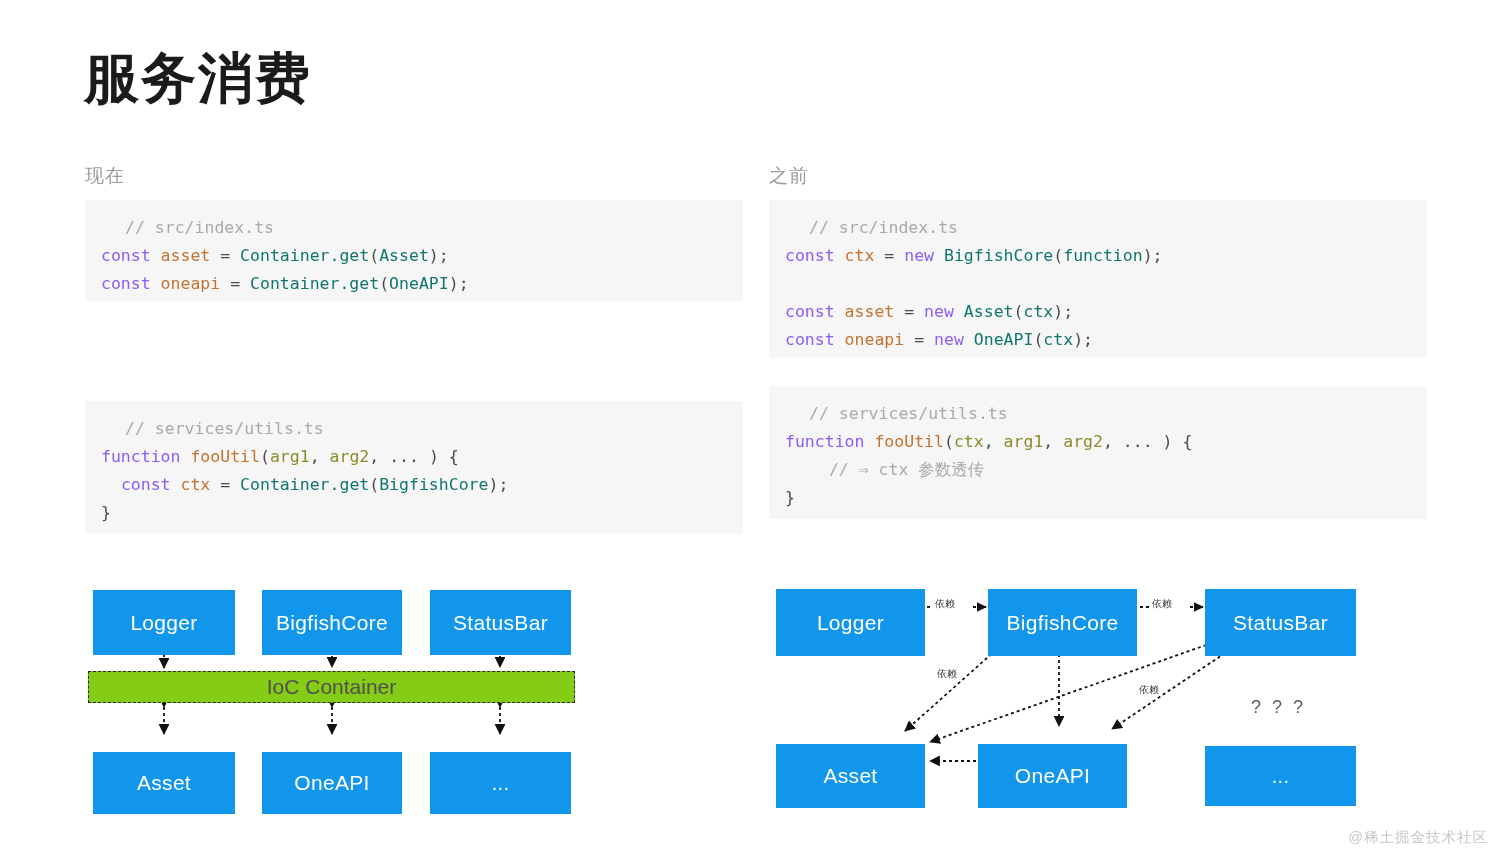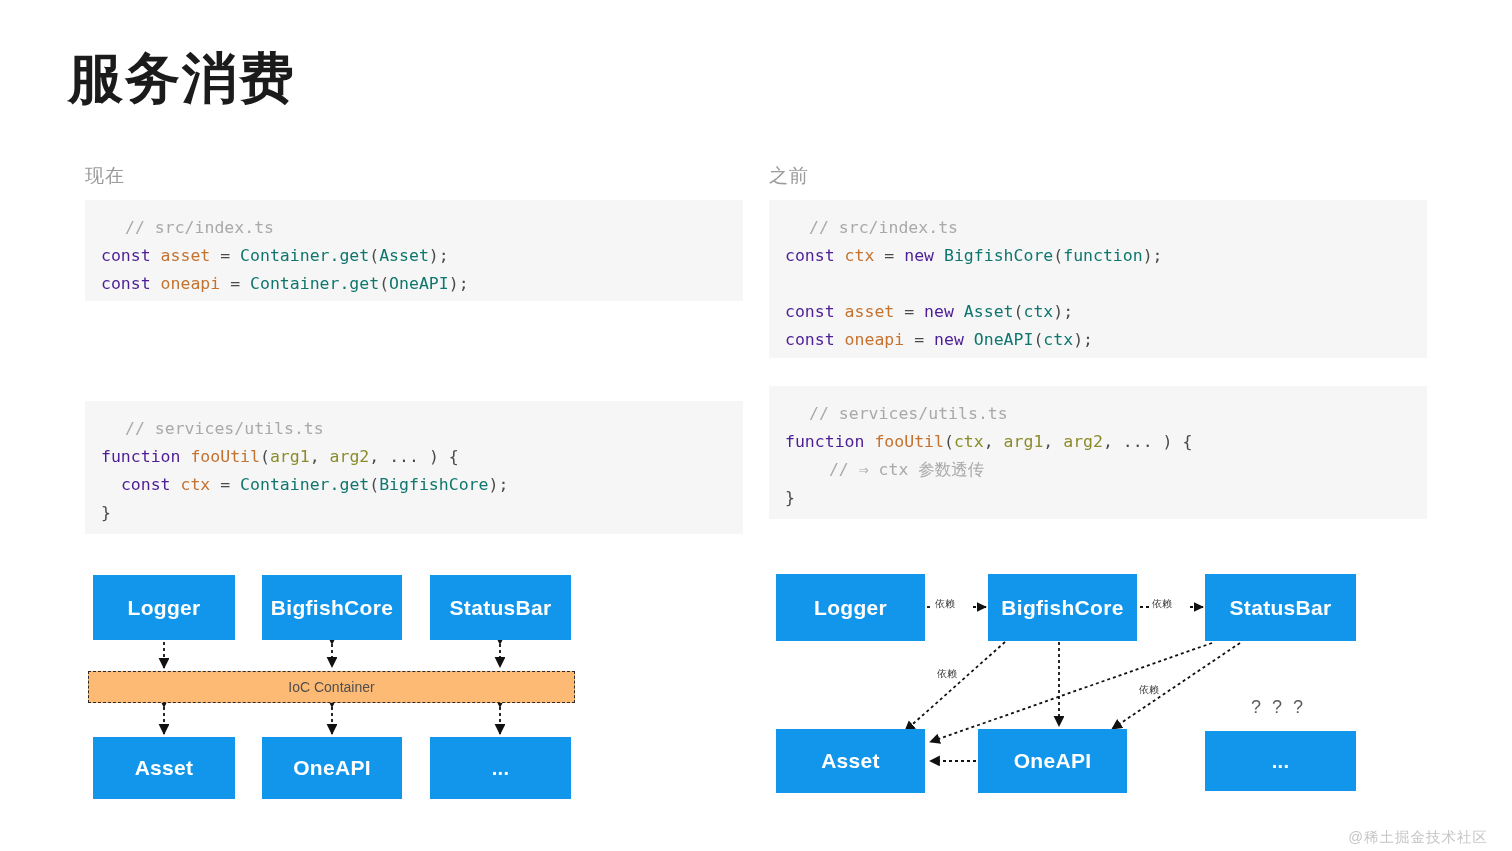--- a/index.html
+++ b/index.html
@@ -12,21 +12,21 @@
     height: 851px;
     position: relative;
     overflow: hidden;
     font-family: "Liberation Sans", "DejaVu Sans", sans-serif;
     color: #1a1a1a;
   }
 
   
   .slide-title {
     position: absolute;
-    left: 68px;
+    left: 84px;
     top: 47px;
     font-size: 55px;
     font-weight: 700;
     letter-spacing: 2px;
     line-height: 1.15;
     color: #1b1b1b;
   }
 
   
   .col-header {
@@ -51,44 +51,45 @@
     box-sizing: border-box;
     white-space: pre;
     color: #3b3b3b;
   }
   #code-left-1  { left: 85px;  top: 200px; width: 658px; height: 101px; }
   #code-right-1 { left: 769px; top: 200px; width: 658px; height: 158px; }
   #code-left-2  { left: 85px;  top: 401px; width: 658px; height: 133px; }
   #code-right-2 { left: 769px; top: 386px; width: 658px; height: 133px; }
 
   .tk-com  { color: #a9a9a9; margin-left: 24px; }
-  .tk-kw   { color: #4c1d95; }
+  .tk-kw   { color: #8b5cf6; }
   .tk-var  { color: #c4722f; }
   .tk-fn   { color: #0f766e; }
   .tk-pun  { color: #4a4a4a; }
   .tk-arg  { color: #8b8b2b; text-align: right; }
 
   
   .diagram {
     position: absolute;
   }
   #diagram-left  { left: 0px; top: 0px; width: 720px; height: 851px; }
   #diagram-right { left: 0px; top: 0px; width: 1512px; height: 851px; }
 
   .node {
     position: absolute;
     background: #1296ec;
     color: #ffffff;
     display: flex;
     align-items: center;
     justify-content: center;
     font-size: 21px;
-    font-weight: 700;
+    font-weight: 400;
     letter-spacing: 0.3px;
     box-sizing: border-box;
+    margin-top: 15px;
   }
   .node.small { font-size: 20px; }
 
   
   #l-logger   { left: 93px;  top: 575px; width: 142px; height: 65px; }
   #l-bigfish  { left: 262px; top: 575px; width: 140px; height: 65px; }
   #l-status   { left: 430px; top: 575px; width: 141px; height: 65px; }
   #l-asset    { left: 93px;  top: 737px; width: 142px; height: 62px; }
   #l-oneapi   { left: 262px; top: 737px; width: 140px; height: 62px; }
   #l-dots     { left: 430px; top: 737px; width: 141px; height: 62px; }
@@ -96,23 +97,23 @@
   #ioc-container {
     position: absolute;
     left: 88px;
     top: 671px;
     width: 487px;
     height: 32px;
     border: 1.6px dashed #2b2b2b;
     display: flex;
     align-items: center;
     justify-content: center;
-    font-size: 14px;
+    font-size: 21px;
     color: #4f4f4f;
-    background: #fdba74;
+    background: #84cc16;
     box-sizing: border-box;
   }
 
   
   #r-logger   { left: 776px;  top: 574px; width: 149px; height: 67px; }
   #r-bigfish  { left: 988px;  top: 574px; width: 149px; height: 67px; }
   #r-status   { left: 1205px; top: 574px; width: 151px; height: 67px; }
   #r-asset    { left: 776px;  top: 729px; width: 149px; height: 64px; }
   #r-oneapi   { left: 978px;  top: 729px; width: 149px; height: 64px; }
   #r-dots     { left: 1205px; top: 731px; width: 151px; height: 60px; }

